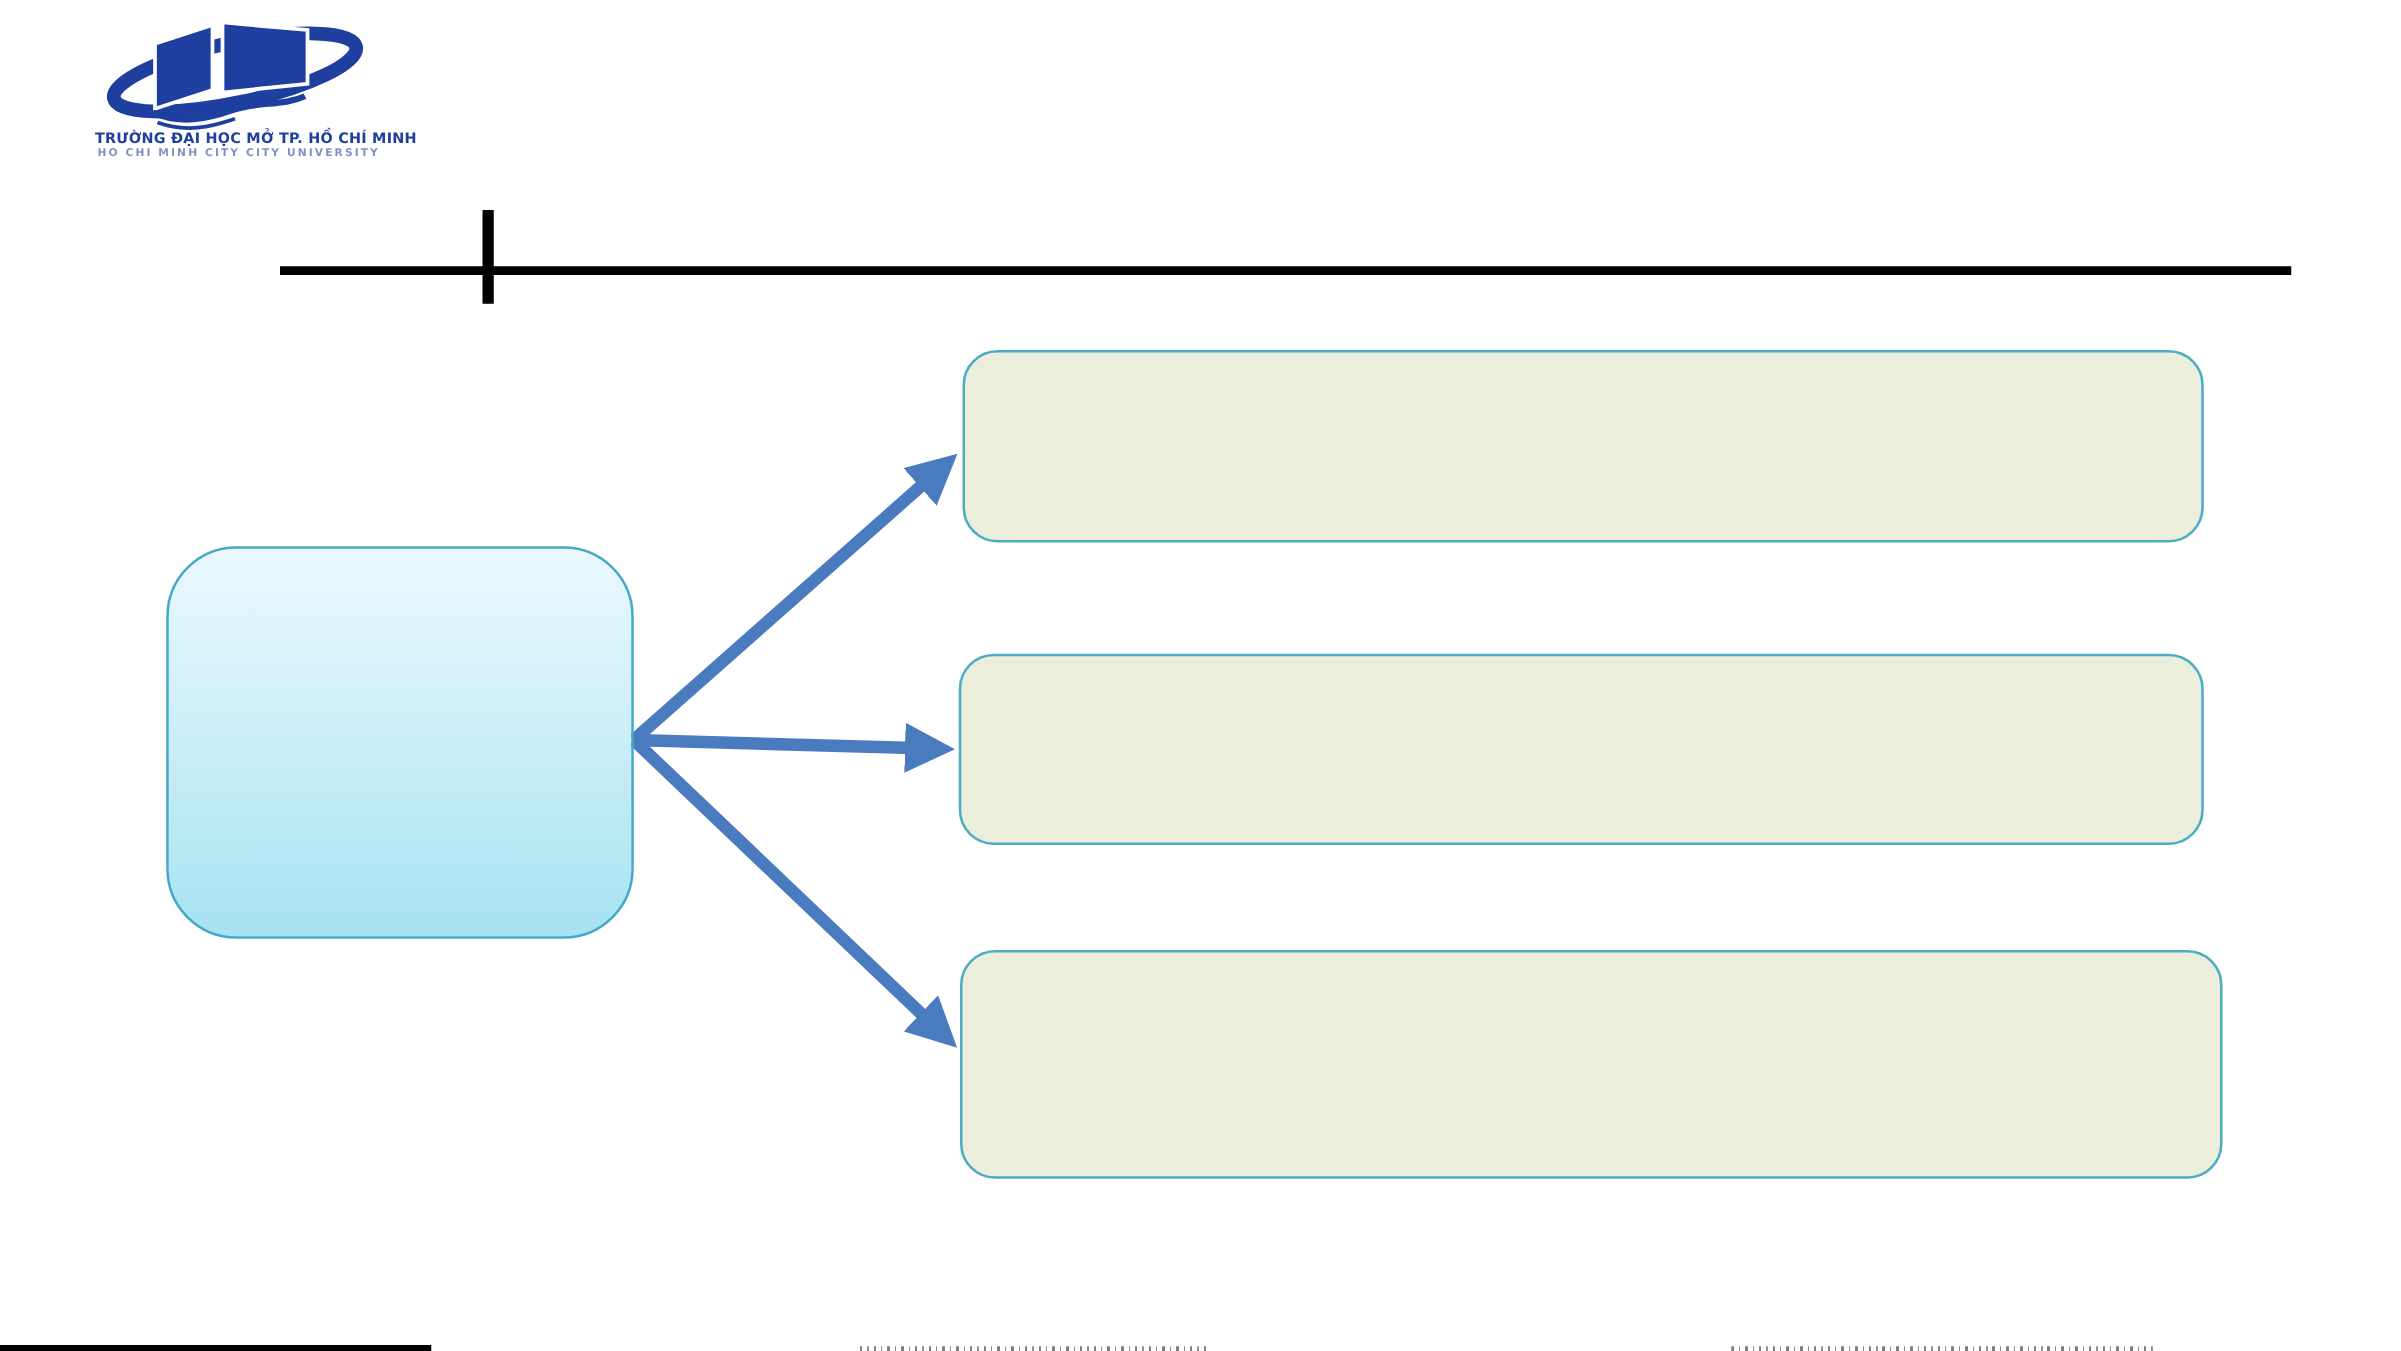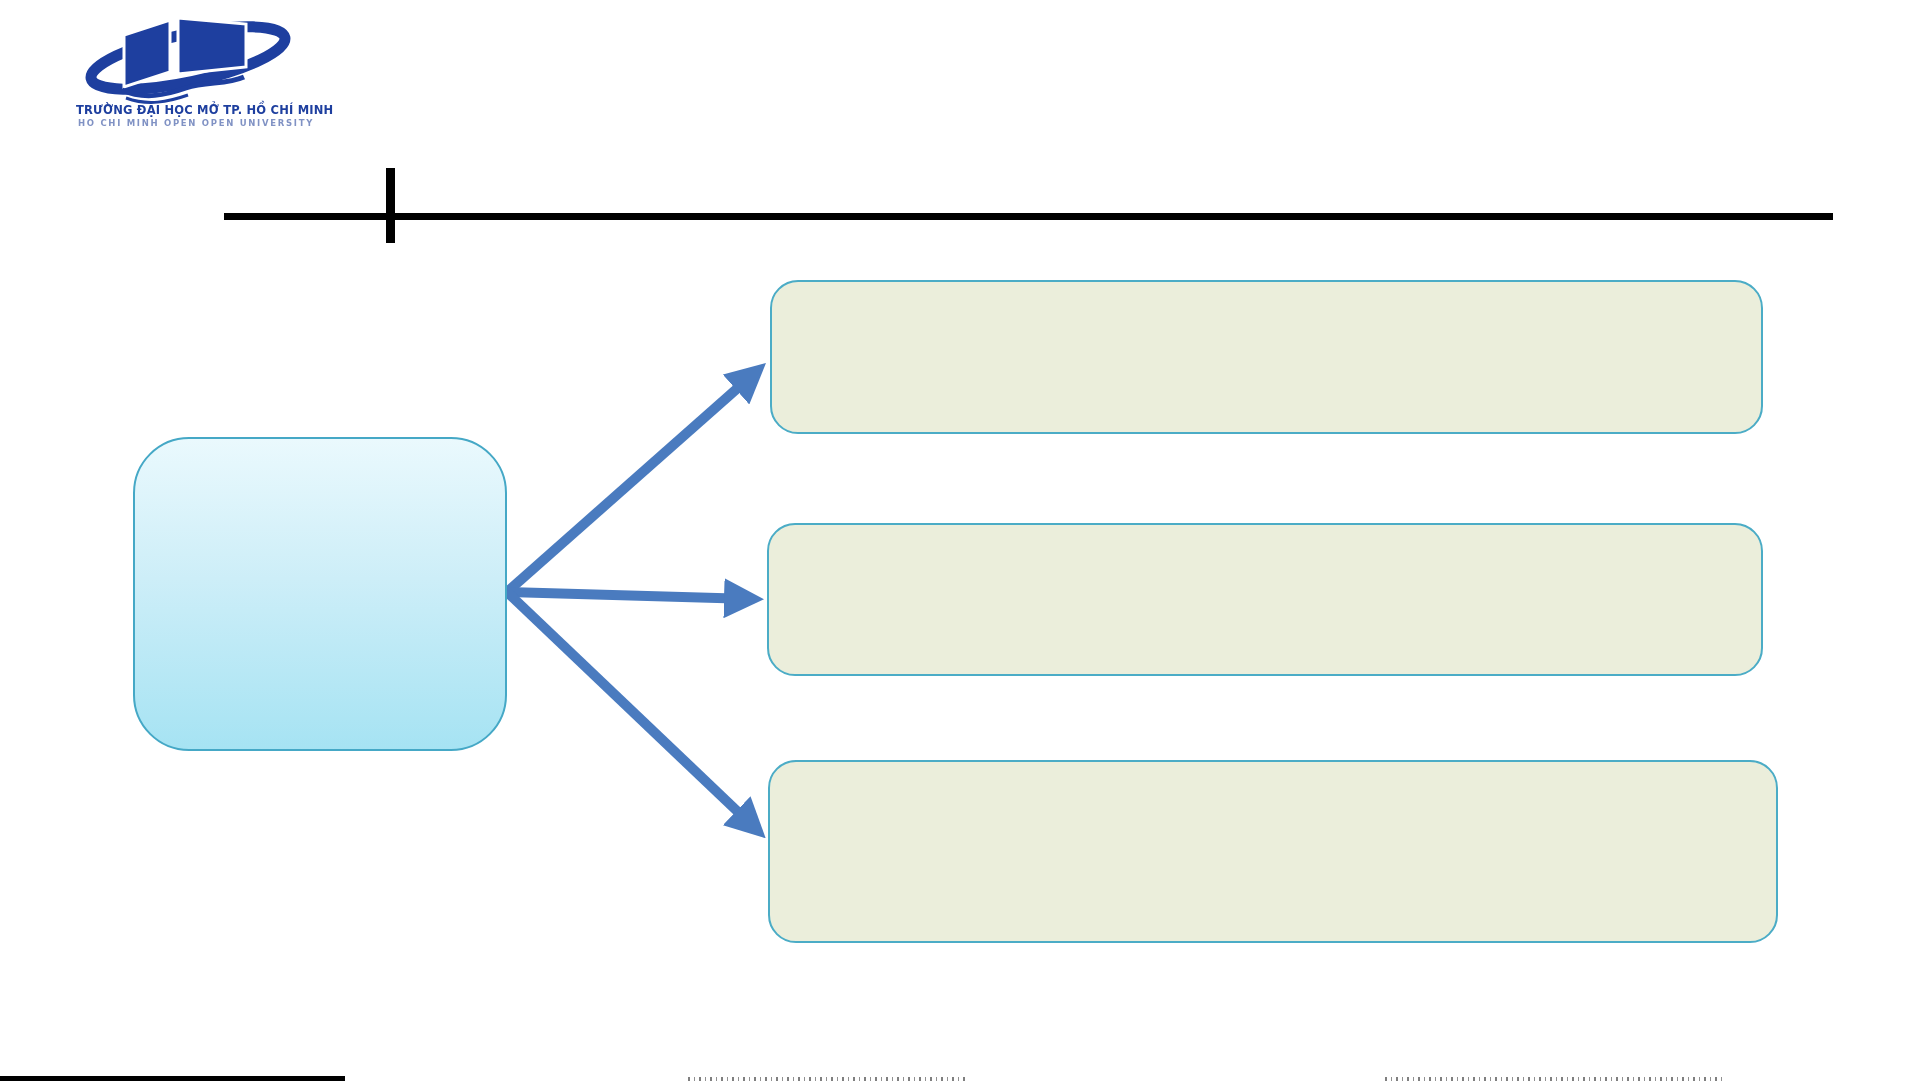--- a/index.html
+++ b/index.html
@@ -57,21 +57,21 @@
 
 <div class="logo">
   <svg width="236" height="98" viewBox="0 0 236 98">
     <ellipse cx="118" cy="52" rx="99" ry="24" fill="none" stroke="#1e3f9f" stroke-width="11" transform="rotate(-12 118 52)"></ellipse>
     <path d="M54,29 L100,14 L100,66 L54,81 Z" fill="#1e3f9f" stroke="#ffffff" stroke-width="3"></path>
     <path d="M108,12 L176,18 L176,61 L108,68 Z" fill="#1e3f9f" stroke="#ffffff" stroke-width="3"></path>
     <path d="M52,84 C74,94 96,89 116,82 C136,75 156,79 174,71" fill="none" stroke="#1e3f9f" stroke-width="5"></path>
     <path d="M56,92 C78,100 98,96 118,89" fill="none" stroke="#1e3f9f" stroke-width="3"></path>
   </svg>
   <div class="logo-line1">TRƯỜNG ĐẠI HỌC MỞ TP. HỒ CHÍ MINH</div>
-  <div class="logo-line2">HO CHI MINH OPEN OPEN UNIVERSITY</div>
+  <div class="logo-line2">HO CHI MINH CITY CITY UNIVERSITY</div>
 </div>
 
 <div class="h-rule"></div>
 <div class="v-tick"></div>
 
 <svg class="arrows" viewBox="0 0 1921 1081">
   <defs>
     <marker id="ah" viewBox="0 0 10 10" refX="7" refY="5" markerWidth="4" markerHeight="4" orient="auto">
       <path d="M0,0 L10,5 L0,10 Z" fill="#4a7bbf"></path>
     </marker>

